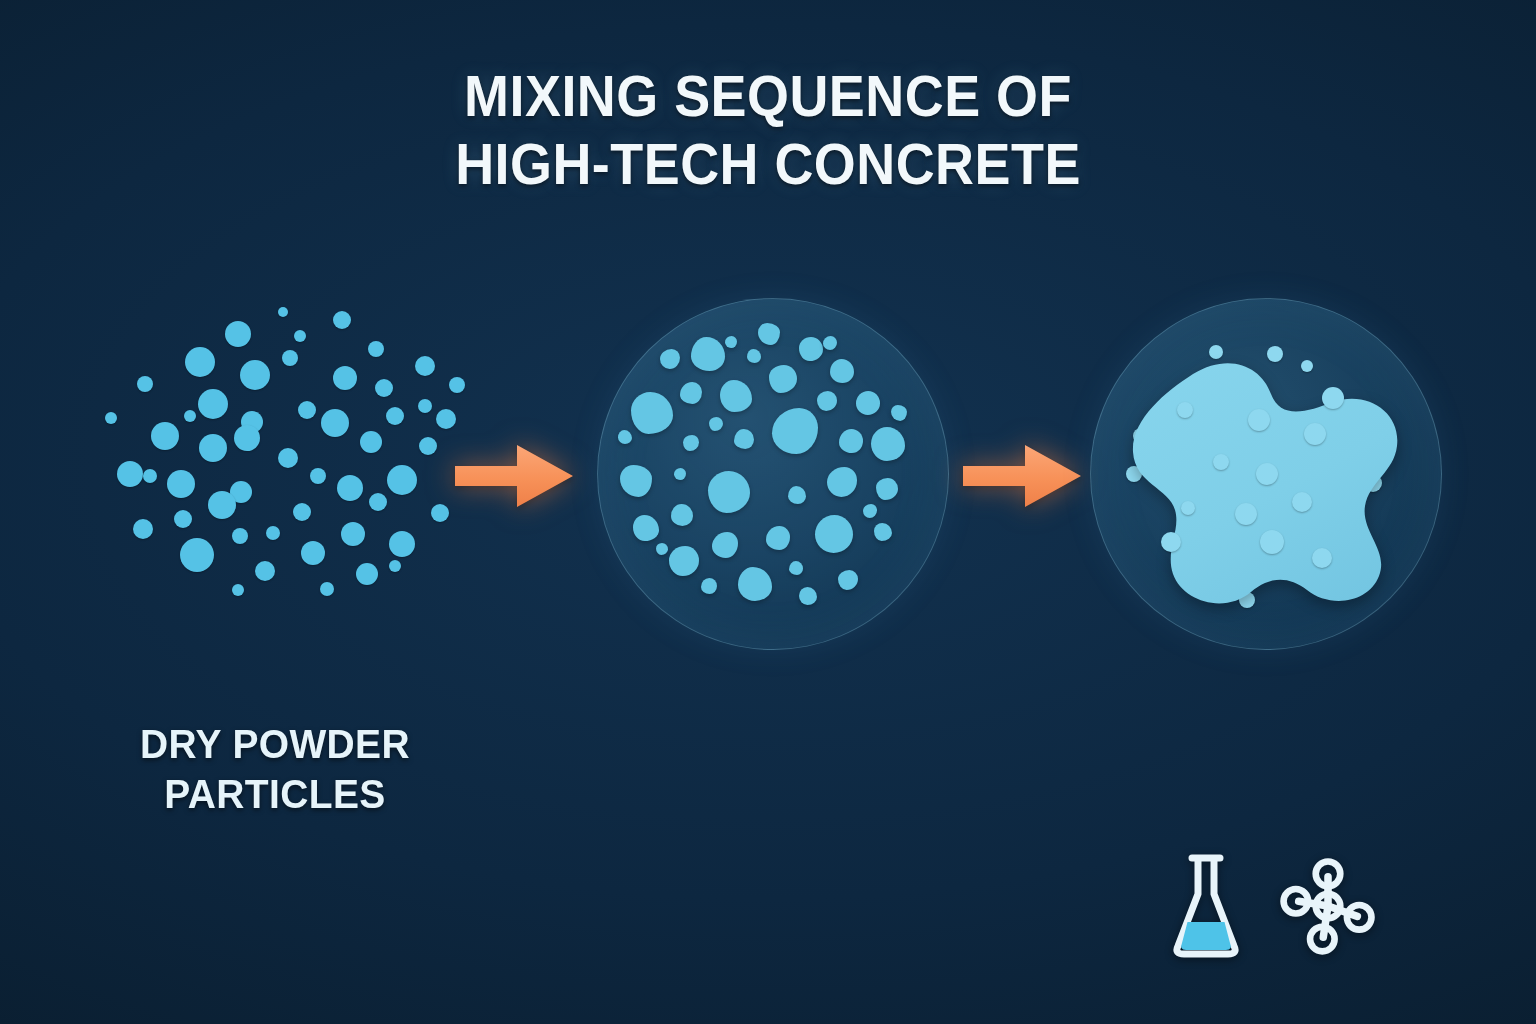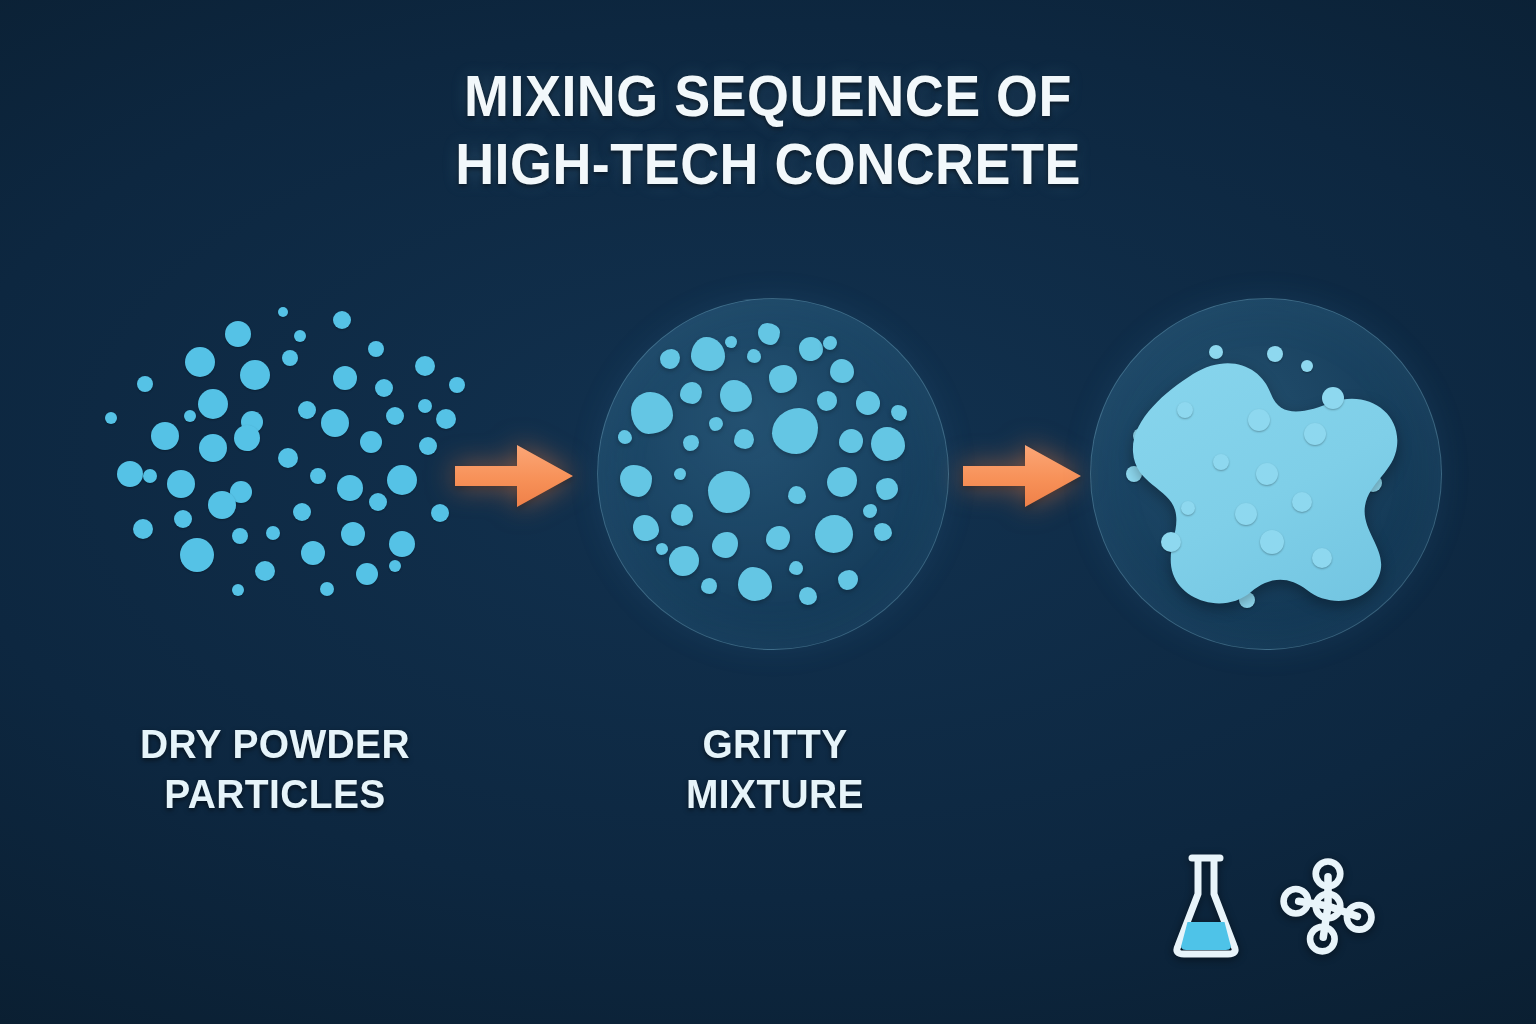--- a/index.html
+++ b/index.html
@@ -349,24 +349,20 @@
           <div class="dot" style="left: 175px; top: 234px; width: 24px; height: 24px; background: rgb(142, 216, 239);"></div>
           <div class="dot" style="left: 227px; top: 252px; width: 20px; height: 20px; background: rgb(142, 216, 239);"></div>
         </div>
     </div>
   </div>
 
   <div class="stage-label" id="label-1">
     <span class="lbl-line">DRY POWDER</span>
     <span class="lbl-line">PARTICLES</span>
   </div>
-  <div class="stage-label" id="label-2">
-    <span class="lbl-line">GRITTY</span>
-    <span class="lbl-line">MIXTURE</span>
-  </div>
 
   <div id="icon-row">
     <span>
       <svg viewBox="0 0 76 112" width="76" height="112">
         <path d="M24 8 L52 8 M30 8 L30 44 L10 96 Q6 104 16 104 L60 104 Q70 104 66 96 L46 44 L46 8" fill="none" stroke="#e8f4fa" stroke-width="7" stroke-linecap="round" stroke-linejoin="round"></path>
         <path d="M19.5 72 L56.5 72 L62 93 Q65 100 58 100 L18 100 Q11 100 14 93 Z" fill="#4ec3e8"></path>
       </svg>
     </span>
     <span>
       <svg viewBox="0 0 110 110" width="104" height="104">

